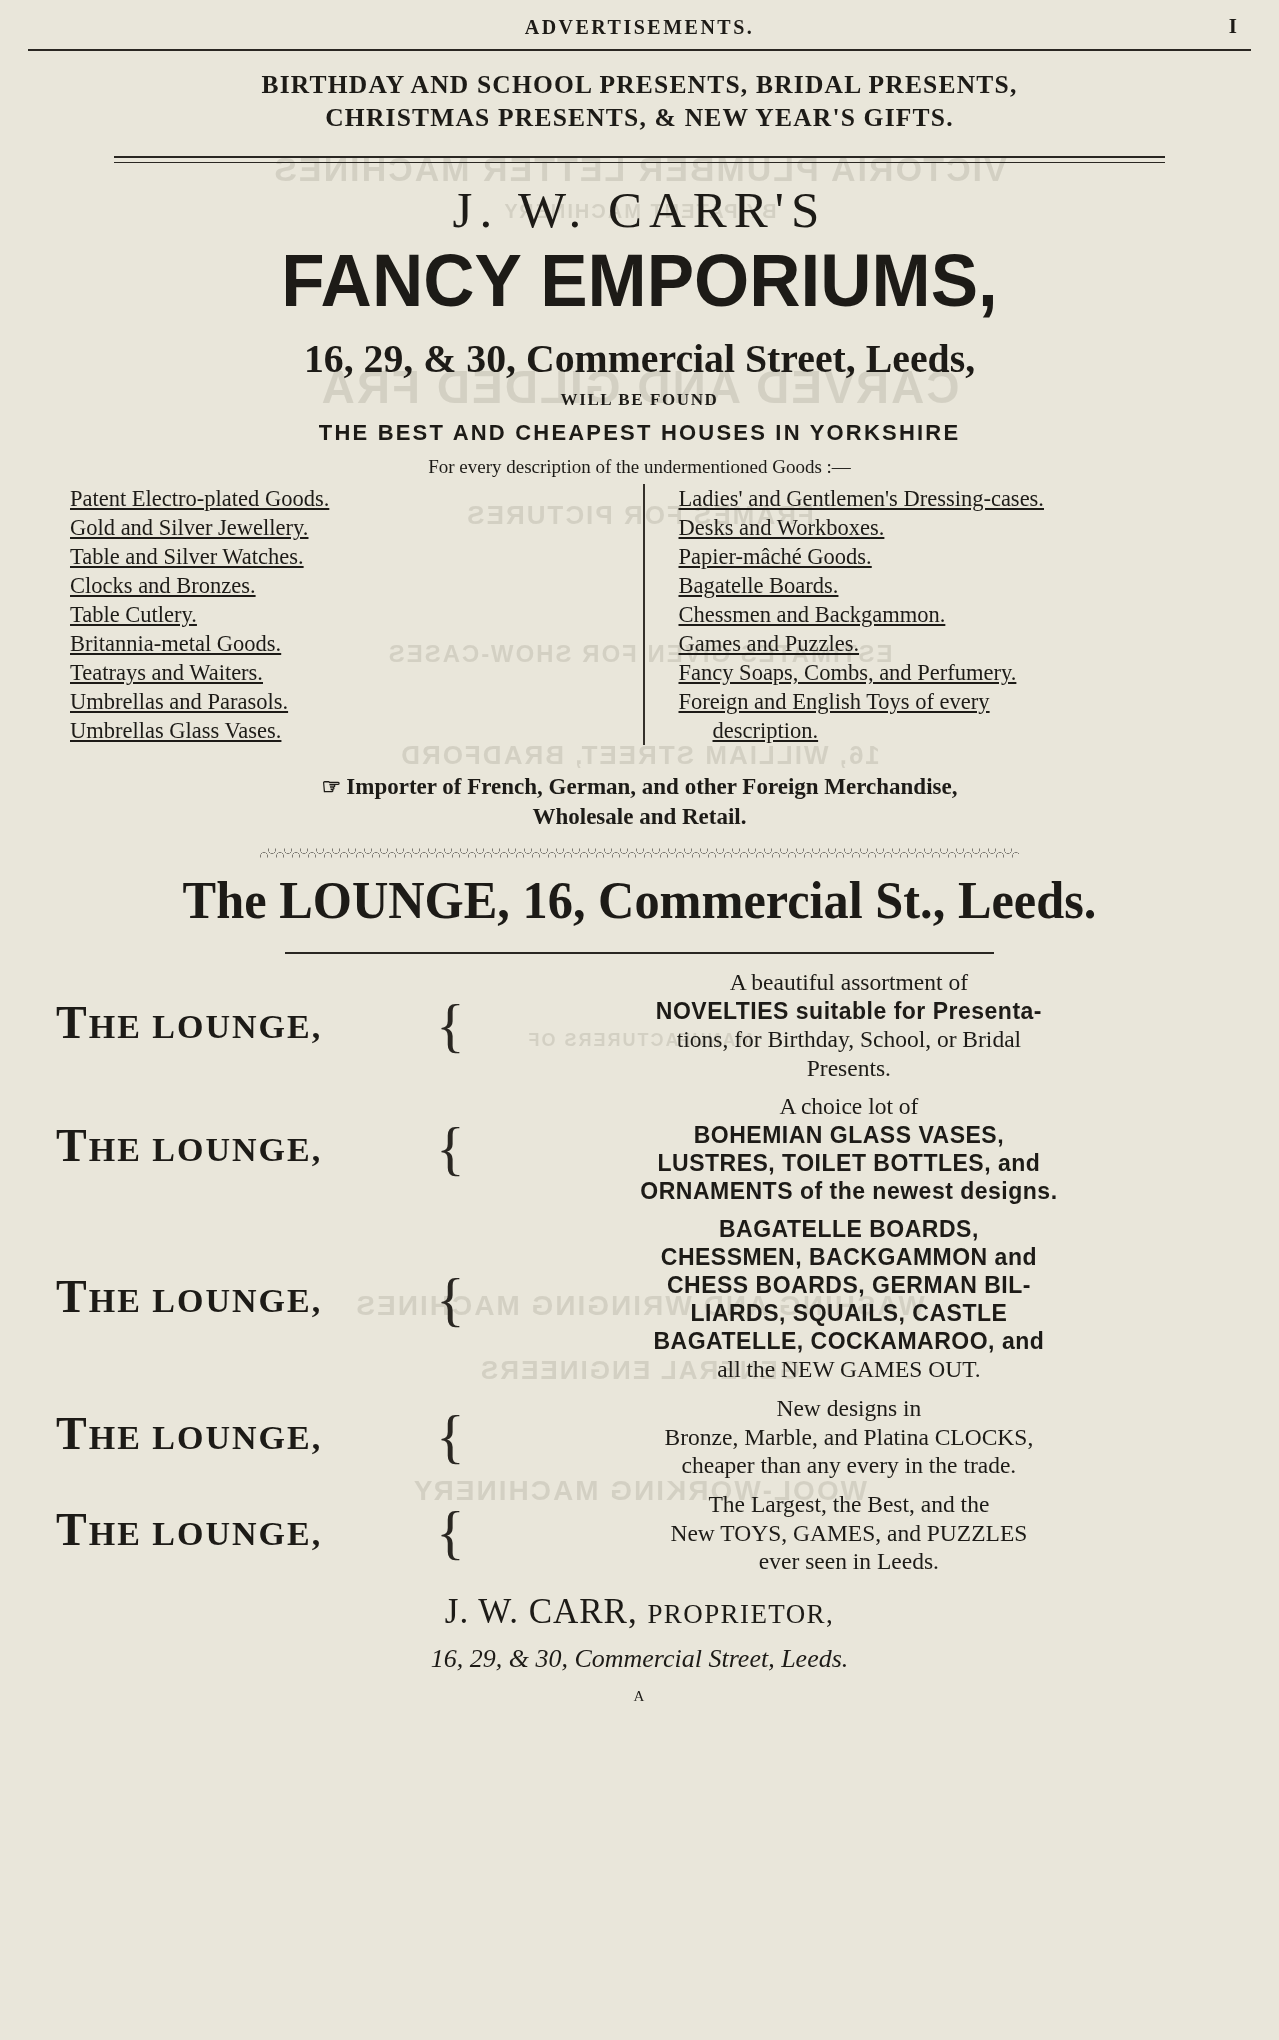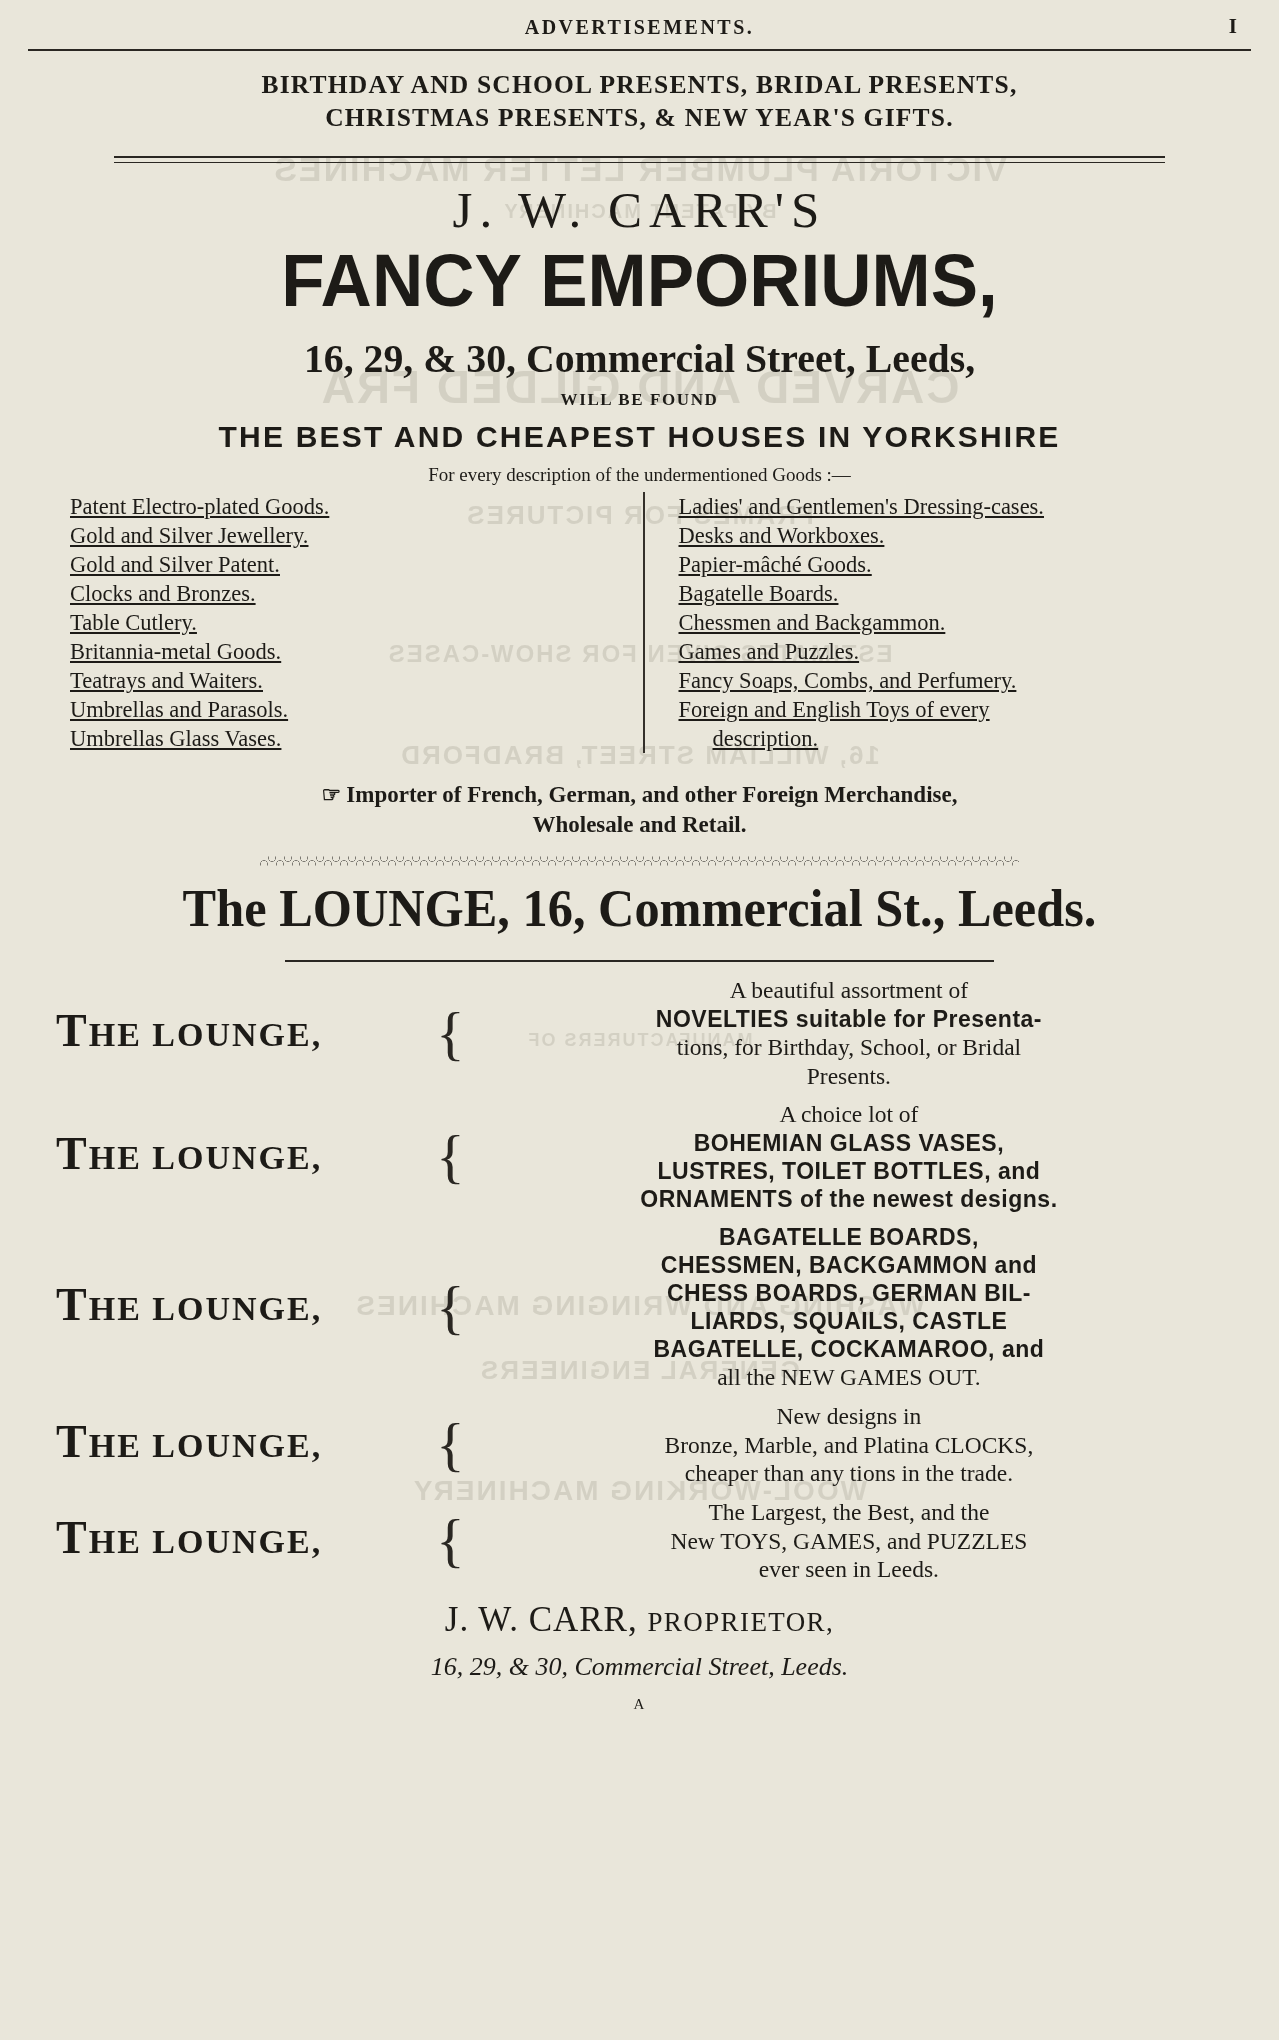--- a/index.html
+++ b/index.html
@@ -117,21 +117,21 @@
     text-align: center;
     font-size: 17px;
     letter-spacing: 1.6px;
     font-weight: bold;
     margin-top: 8px;
   }
   .best {
     text-align: center;
     font-family: "Liberation Sans", sans-serif;
     font-weight: bold;
-    font-size: 30px;
+    font-size: 22px;
     letter-spacing: 2.2px;
     margin-top: 10px;
   }
   .forevery {
     text-align: center;
     font-size: 19px;
     margin-top: 10px;
     font-family: "Liberation Serif", serif;
   }
 
@@ -299,21 +299,21 @@
     <div class="emporiums">FANCY EMPORIUMS,</div>
     <div class="address">16, 29, &amp; 30, Commercial Street, Leeds,</div>
     <div class="willbe">WILL BE FOUND</div>
     <div class="best">THE BEST AND CHEAPEST HOUSES IN YORKSHIRE</div>
     <div class="forevery">For every description of the undermentioned Goods :—</div>
 
     <div class="goods">
       <div class="col left">
         <p>Patent Electro-plated Goods.</p>
         <p>Gold and Silver Jewellery.</p>
-        <p>Gold and Silver Patent.</p>
+        <p>Table and Silver Watches.</p>
         <p>Clocks and Bronzes.</p>
         <p>Table Cutlery.</p>
         <p>Britannia-metal Goods.</p>
         <p>Teatrays and Waiters.</p>
         <p>Umbrellas and Parasols.</p>
         <p>Umbrellas Glass Vases.</p>
       </div>
       <div class="col right">
         <p>Ladies' and Gentlemen's Dressing-cases.</p>
         <p>Desks and Workboxes.</p>
@@ -376,21 +376,21 @@
           <div>all the NEW GAMES OUT.</div>
         </div>
       </div>
 
       <div class="lounge-row">
         <div class="lounge-label"><span class="drop">T</span>HE LOUNGE,</div>
         <div class="brace">{</div>
         <div class="lounge-desc">
           <div>New designs in</div>
           <div>Bronze, Marble, and Platina CLOCKS,</div>
-          <div>cheaper than any tions in the trade.</div>
+          <div>cheaper than any every in the trade.</div>
         </div>
       </div>
 
       <div class="lounge-row">
         <div class="lounge-label"><span class="drop">T</span>HE LOUNGE,</div>
         <div class="brace">{</div>
         <div class="lounge-desc">
           <div>The Largest, the Best, and the</div>
           <div>New TOYS, GAMES, and PUZZLES</div>
           <div>ever seen in Leeds.</div>

